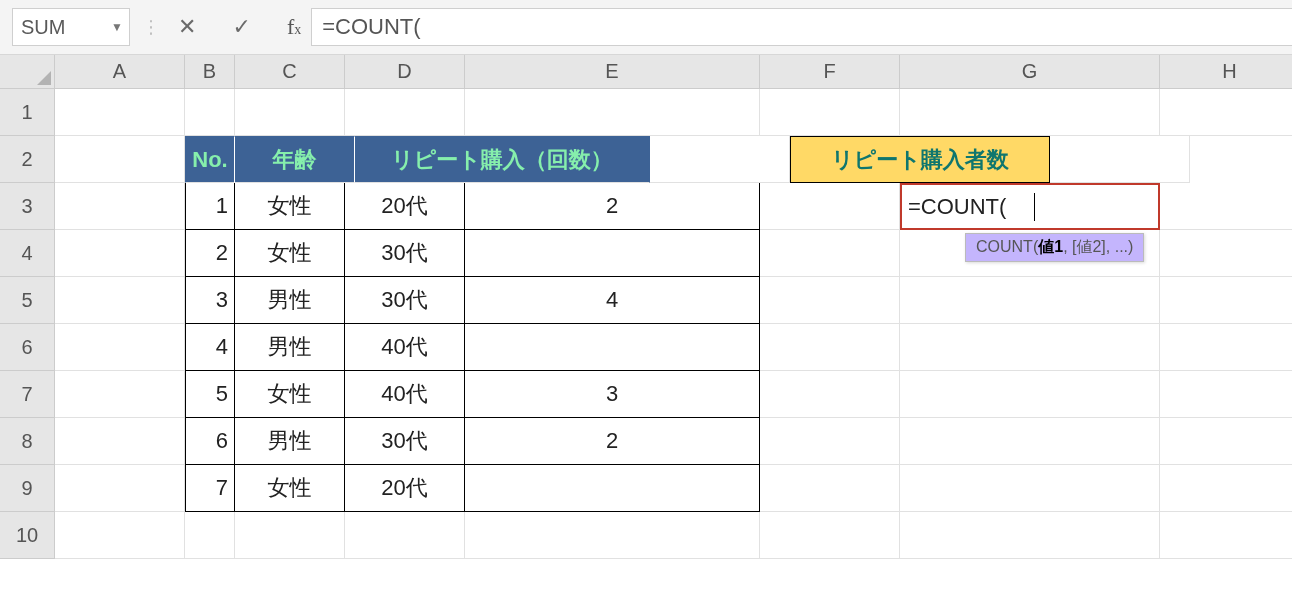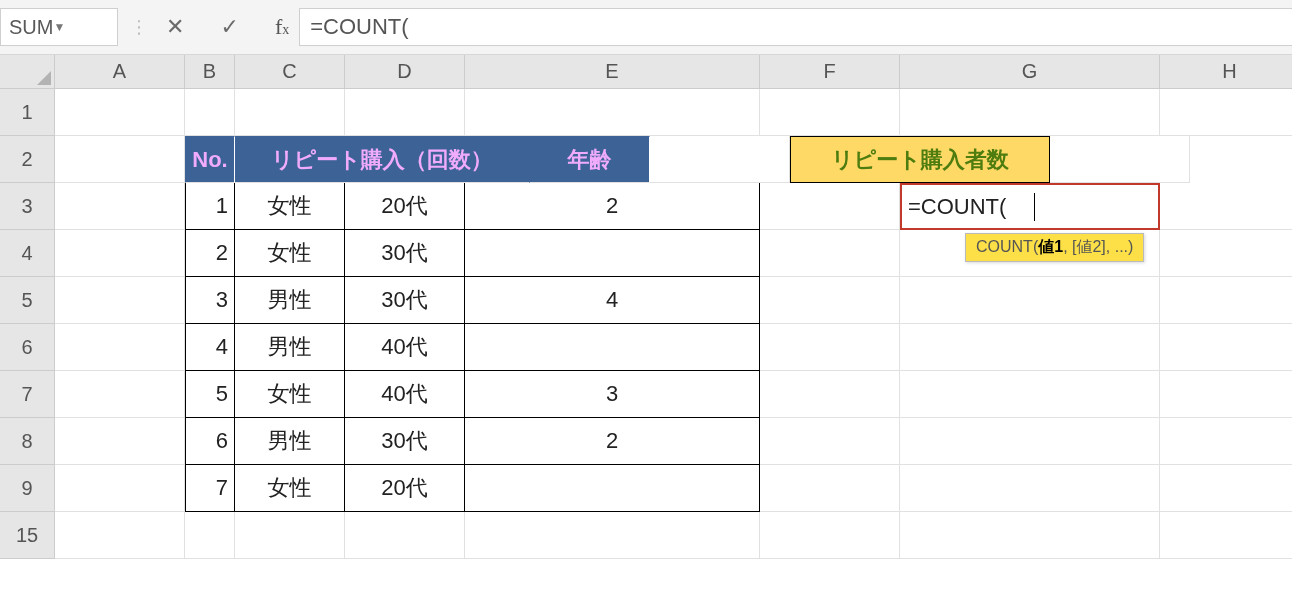--- a/index.html
+++ b/index.html
@@ -19,26 +19,26 @@
   .fbar {
     height: 55px;
     display: flex;
     align-items: center;
     border-bottom: 1px solid #d7d7d7;
     background: #f4f4f4;
   }
   .namebox {
     width: 118px;
     height: 38px;
-    margin-left: 0;
+    margin-left: 12px;
     background: #fff;
     border: 1px solid #cfcfcf;
     display: flex;
     align-items: center;
-    justify-content: flex-start;
+    justify-content: space-between;
     padding: 0 6px 0 8px;
     color: #595959;
   }
   .namebox .dd { font-size: 12px; color: #777; }
   .sep {
     width: 42px;
     display: flex;
     justify-content: center;
     color: #bcbcbc;
     font-size: 18px;
@@ -137,57 +137,57 @@
   .wC { width: 110px; }
   .wD { width: 120px; }
   .wE { width: 295px; }
   .wF { width: 140px; }
   .wG { width: 260px; }
   .wH { width: 140px; }
 
   
   .th {
     background: #3D6295;
-    color: #f0abfc;
+    color: #86efac;
     font-weight: bold;
     border-right: 1px solid #fff;
   }
   .th.last { border-right: 1px solid #3D6295; }
   .td {
     border-right: 1px solid #000;
     border-bottom: 1px solid #000;
   }
   .td.first-col { border-left: 1px solid #000; justify-content: flex-end; padding-right: 6px; }
   .td.bot { border-bottom: 1.5px solid #000; }
   .thtop { border-top: 1.5px solid #3D6295; }
 
   .result-hdr {
     background: #FFD966;
-    color: #4d7c0f;
+    color: #0f766e;
     font-weight: bold;
     border: 1px solid #000;
   }
   .editing {
     border: 2px solid #c0392b;
     justify-content: flex-start;
     padding-left: 6px;
     position: relative;
     color: #222;
   }
   .caret {
     position: absolute;
     width: 1px; height: 28px;
     background: #000;
     animation: blink 1s steps(1) infinite;
   }
   @keyframes blink { 50% { opacity: 0; } }
 
   .tooltip {
     position: absolute;
-    background: #fde047;
+    background: #c4b5fd;
     border: 1px solid #bbb;
     font-size: 16px;
     color: #555;
     padding: 3px 10px;
     box-shadow: 1px 1px 3px rgba(0,0,0,0.15);
     font-family: "Meiryo", Arial, sans-serif;
   }
   .tooltip b { color: #000; font-weight: bold; }
 </style>
 </head>
@@ -226,41 +226,41 @@
   <div class="rowhdrs">
     <div class="rowhdr">1</div>
     <div class="rowhdr">2</div>
     <div class="rowhdr">3</div>
     <div class="rowhdr">4</div>
     <div class="rowhdr">5</div>
     <div class="rowhdr">6</div>
     <div class="rowhdr">7</div>
     <div class="rowhdr">8</div>
     <div class="rowhdr">9</div>
-    <div class="rowhdr">15</div>
+    <div class="rowhdr">10</div>
   </div>
 
   <div class="cells">
 
     <div class="cellrow">
       <div class="cell wA"></div>
       <div class="cell wB"></div>
       <div class="cell wC"></div>
       <div class="cell wD"></div>
       <div class="cell wE"></div>
       <div class="cell wF"></div>
       <div class="cell wG"></div>
       <div class="cell wH"></div>
     </div>
 
     <div class="cellrow">
       <div class="cell wA"></div>
       <div class="cell wB th thtop" style="border-left:1.5px solid #3D6295">No.</div>
+      <div class="cell wD th thtop">年齢</div>
       <div class="cell wE th thtop last">リピート購入（回数）</div>
-      <div class="cell wD th thtop">年齢</div>
       <div class="cell wF"></div>
       <div class="cell wG result-hdr">リピート購入者数</div>
       <div class="cell wH"></div>
     </div>
 
     <div class="cellrow">
       <div class="cell wA"></div>
       <div class="cell wB td first-col">1</div>
       <div class="cell wC td">女性</div>
       <div class="cell wD td">20代</div>

